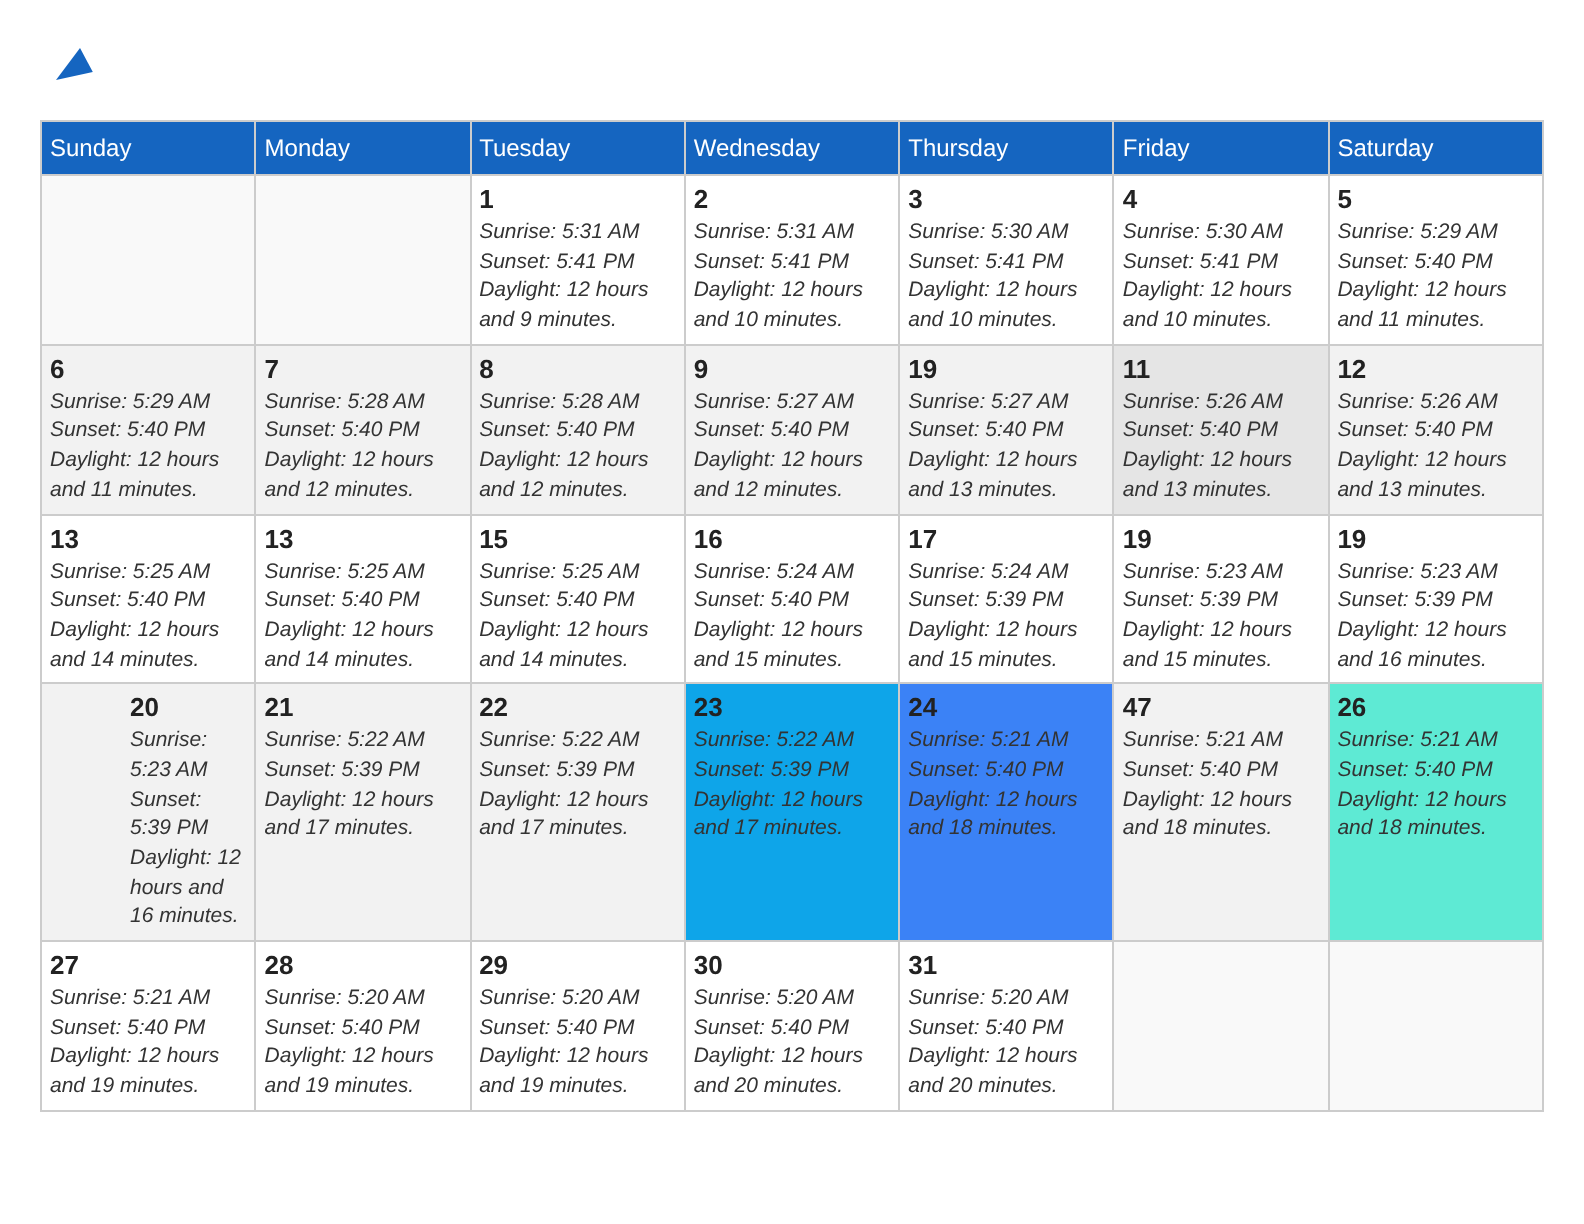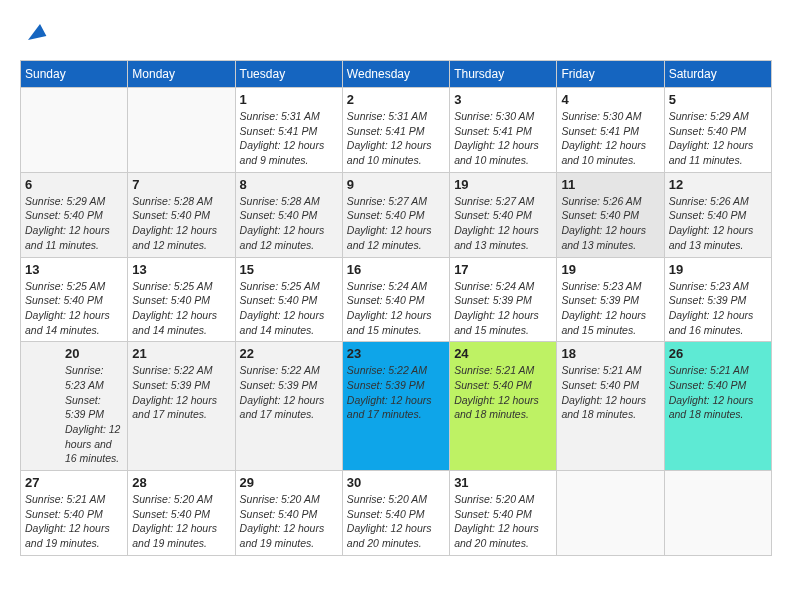--- a/index.html
+++ b/index.html
@@ -215,26 +215,26 @@
           <div class="day-info">Sunrise: 5:22 AM<br>Sunset: 5:39 PM<br>Daylight: 12 hours and 17 minutes.</div>
         </td>
         <td style="background-color: rgb(242, 242, 242);">
           <span class="day-num">22</span>
           <div class="day-info">Sunrise: 5:22 AM<br>Sunset: 5:39 PM<br>Daylight: 12 hours and 17 minutes.</div>
         </td>
         <td style="background-color: #0ea5e9; margin-left: 46px;">
           <span class="day-num">23</span>
           <div class="day-info">Sunrise: 5:22 AM<br>Sunset: 5:39 PM<br>Daylight: 12 hours and 17 minutes.</div>
         </td>
-        <td style="background-color: #bef264;">
+        <td style="background-color: #3b82f6;">
           <span class="day-num">24</span>
           <div class="day-info">Sunrise: 5:21 AM<br>Sunset: 5:40 PM<br>Daylight: 12 hours and 18 minutes.</div>
         </td>
         <td style="background-color: rgb(242, 242, 242);">
-          <span class="day-num">18</span>
+          <span class="day-num">47</span>
           <div class="day-info">Sunrise: 5:21 AM<br>Sunset: 5:40 PM<br>Daylight: 12 hours and 18 minutes.</div>
         </td>
         <td style="background-color: #5eead4;">
           <span class="day-num">26</span>
           <div class="day-info">Sunrise: 5:21 AM<br>Sunset: 5:40 PM<br>Daylight: 12 hours and 18 minutes.</div>
         </td>
       </tr>
       <tr>
         <td>
           <span class="day-num">27</span>

